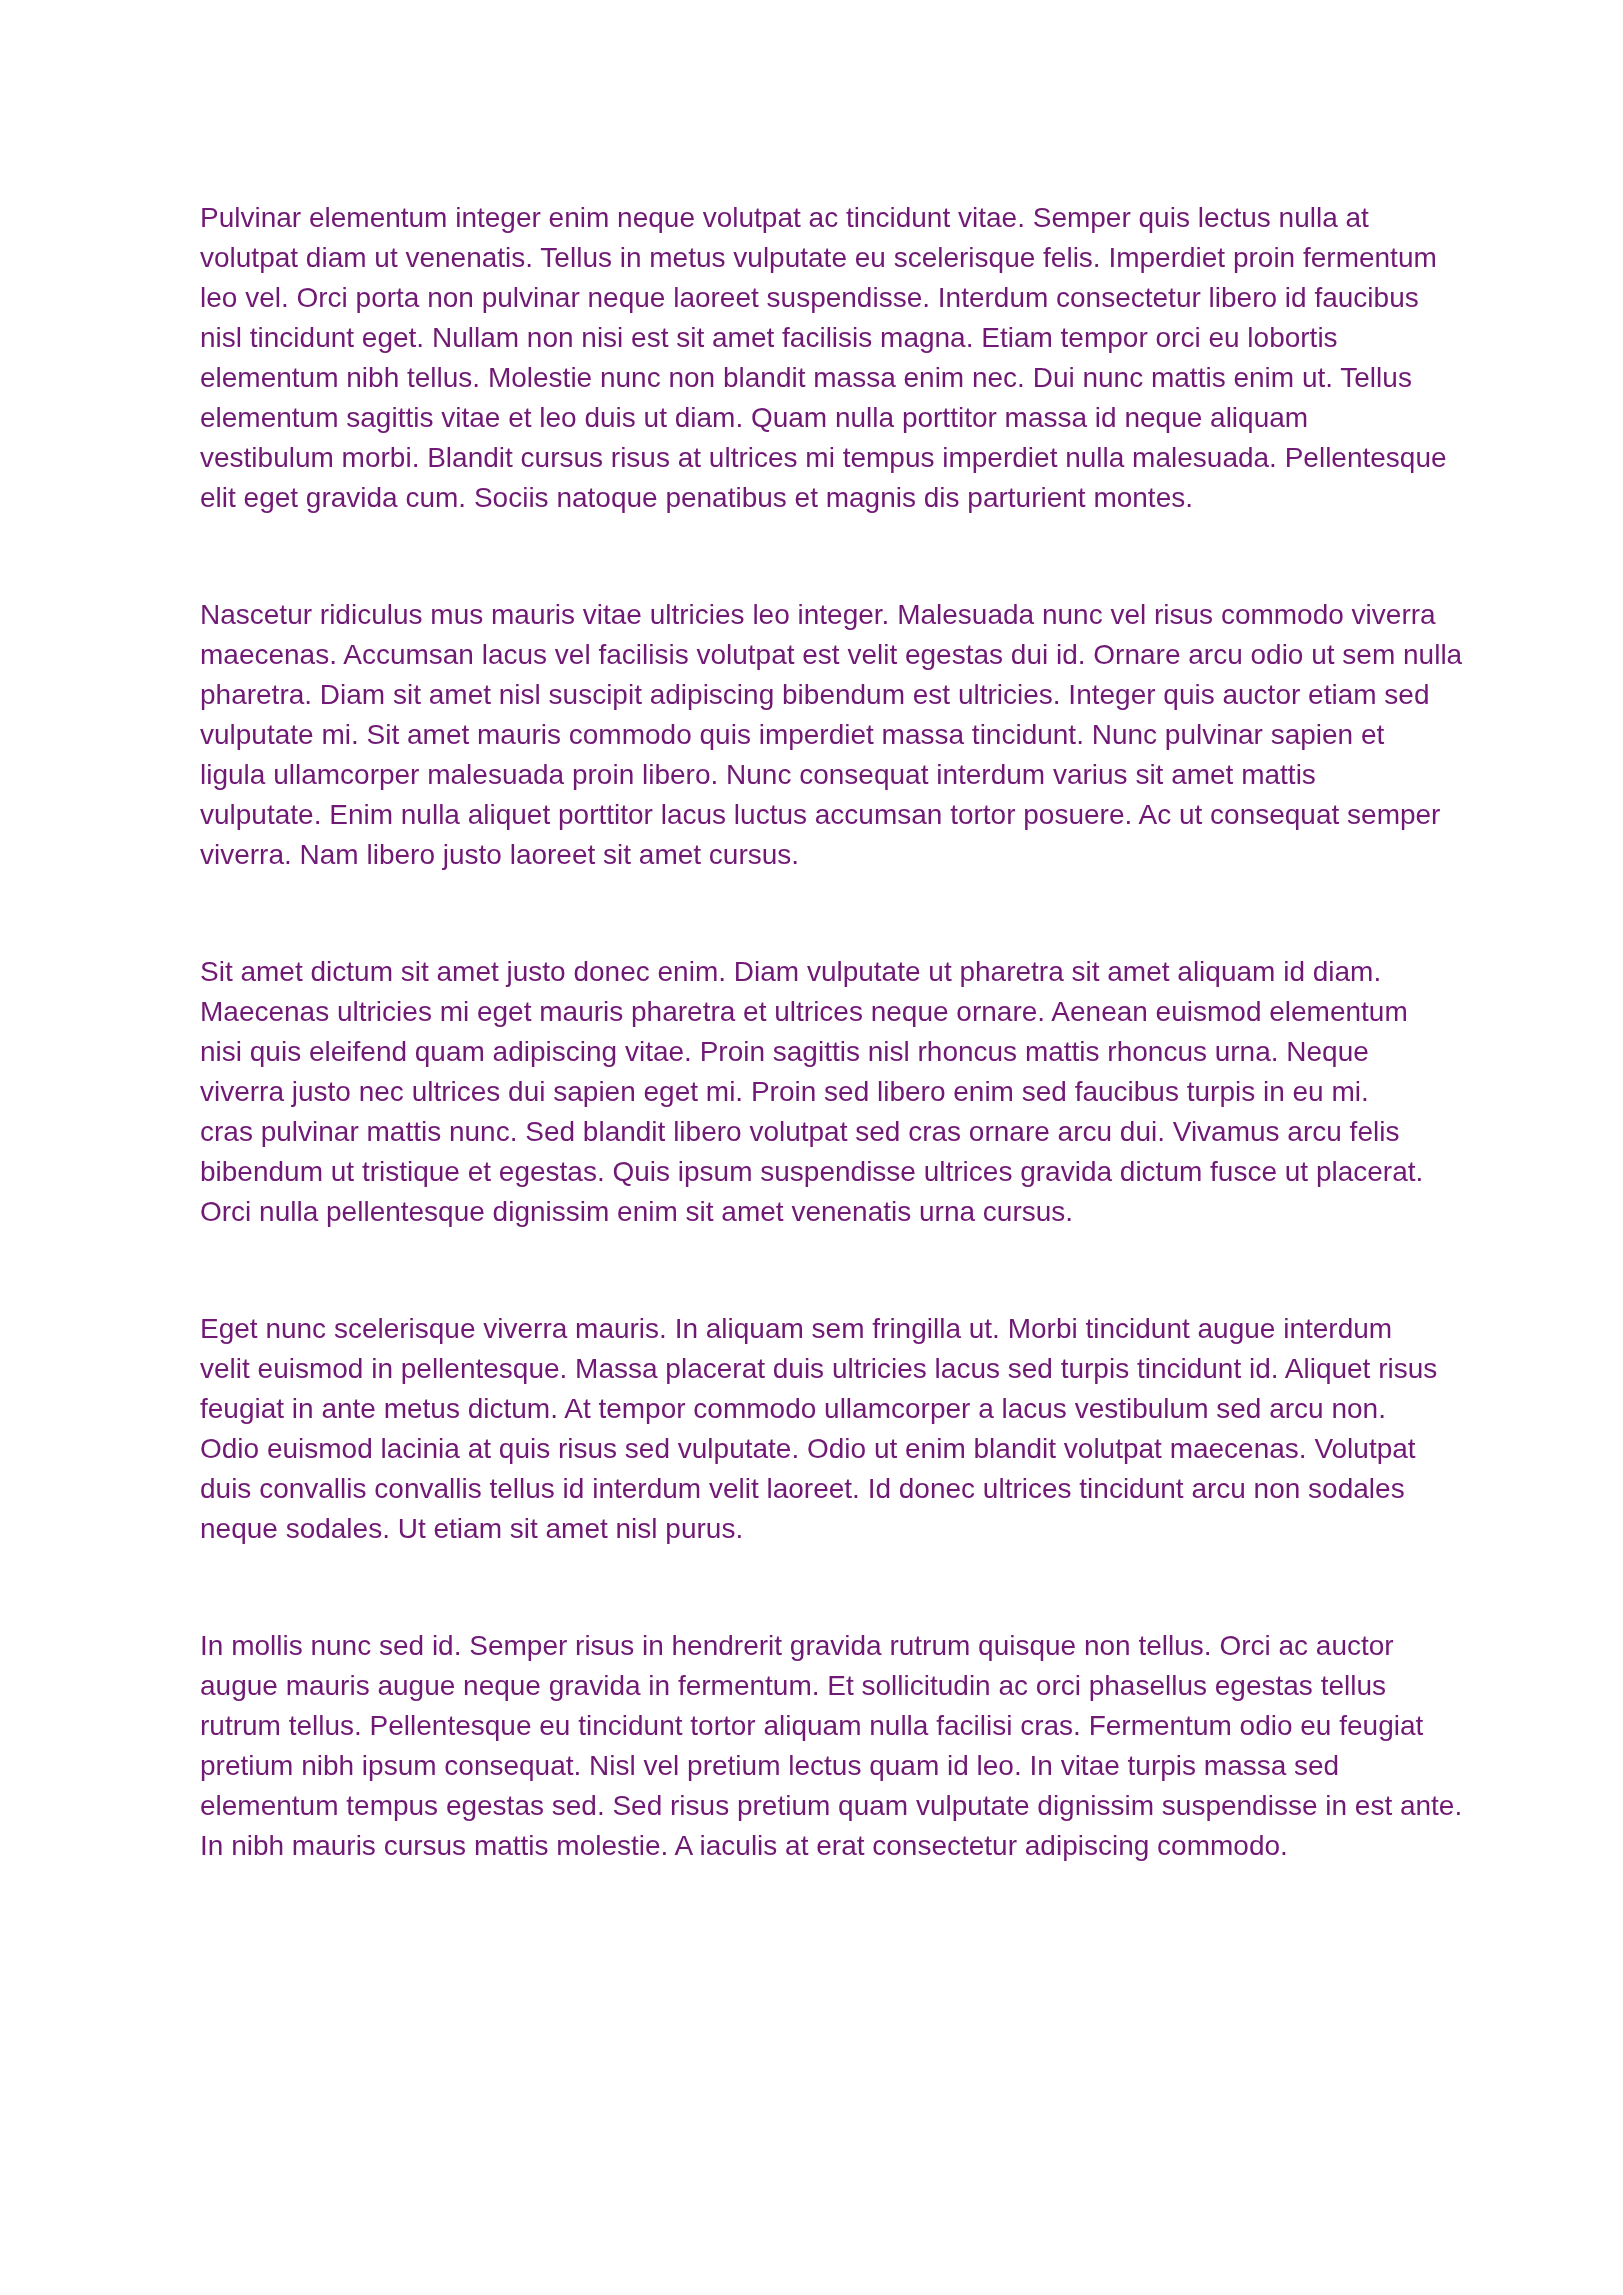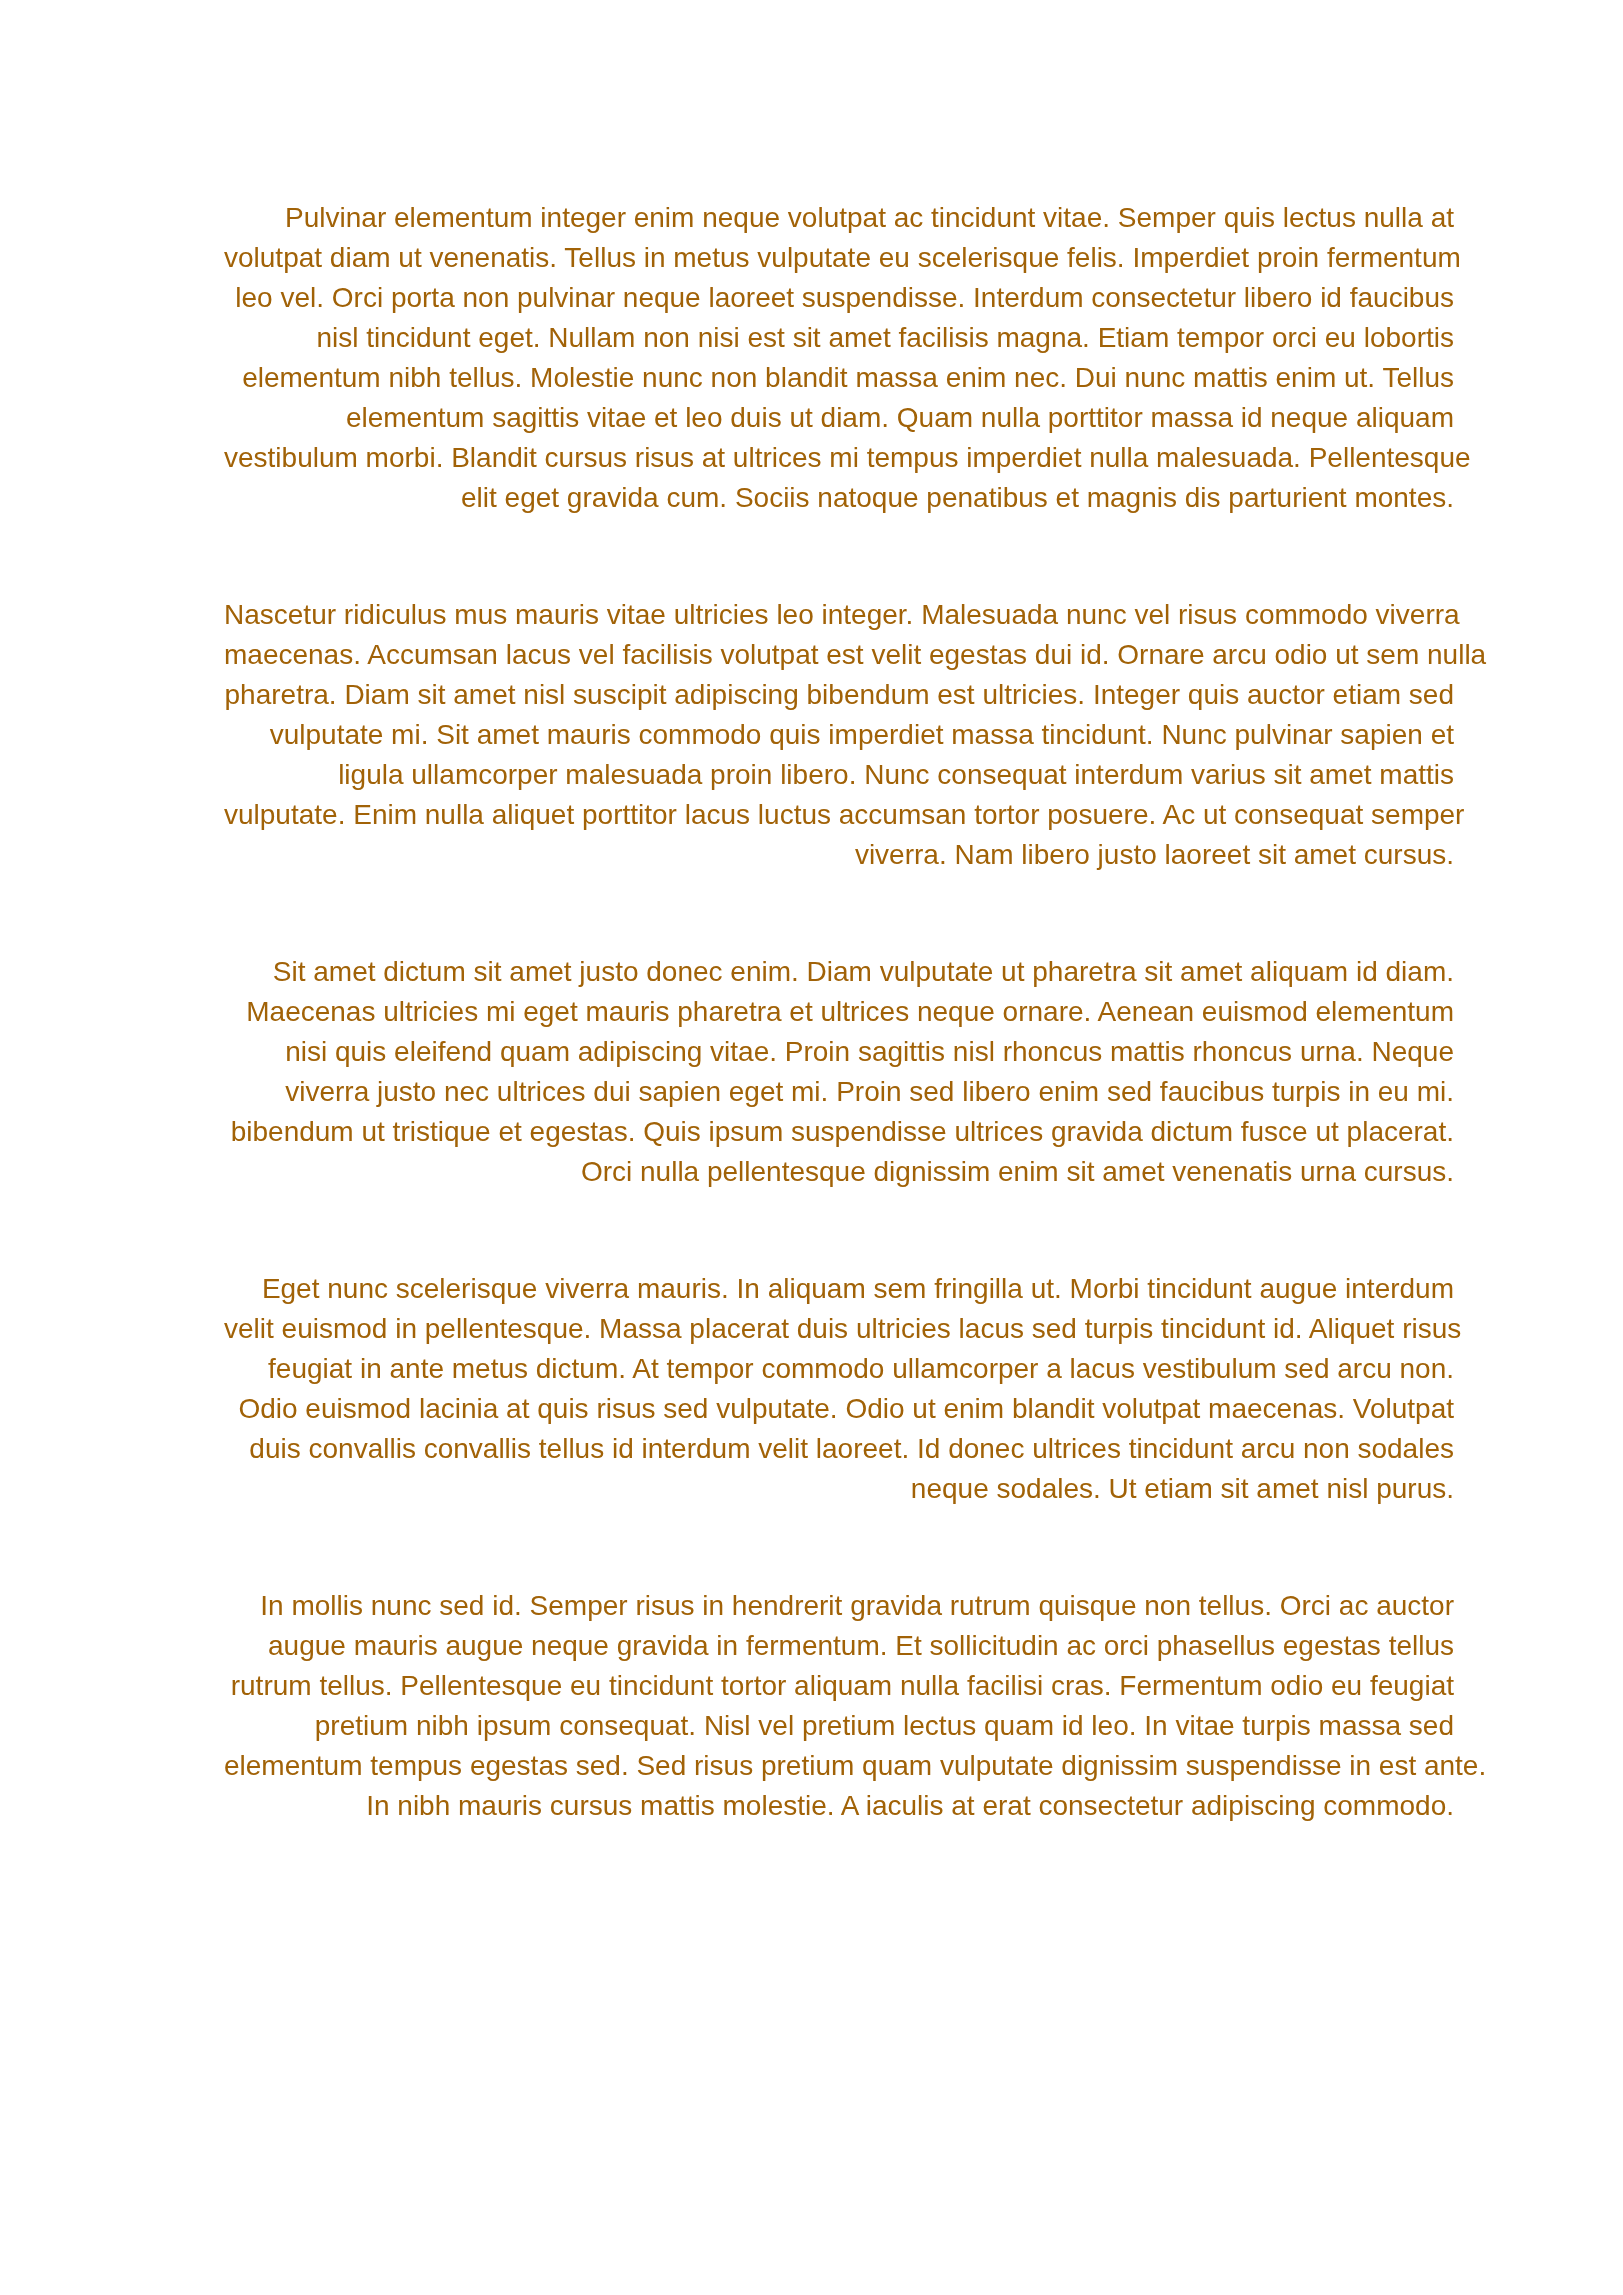--- a/index.html
+++ b/index.html
@@ -18,23 +18,22 @@
     height: 2295px;
     background: #ffffff;
   }
   .doc-body {
     position: absolute;
     left: 200px;
     top: 198px;
     width: 1230px;
     font-size: 28px;
     line-height: 40px;
-    color: #a16207;
-    text-align: right;
-    margin-left: 24px;
+    color: #701a75;
+    text-align: left;
   }
   .para {
     margin: 0 0 77px 0;
     padding: 0;
   }
   .para:last-child { margin-bottom: 0; }
   .line {
     white-space: pre;
     display: block;
   }
@@ -61,20 +60,21 @@
         <div class="line">vulputate mi. Sit amet mauris commodo quis imperdiet massa tincidunt. Nunc pulvinar sapien et</div>
         <div class="line">ligula ullamcorper malesuada proin libero. Nunc consequat interdum varius sit amet mattis</div>
         <div class="line">vulputate. Enim nulla aliquet porttitor lacus luctus accumsan tortor posuere. Ac ut consequat semper</div>
         <div class="line">viverra. Nam libero justo laoreet sit amet cursus.</div>
       </div>
       <div class="para">
         <div class="line">Sit amet dictum sit amet justo donec enim. Diam vulputate ut pharetra sit amet aliquam id diam.</div>
         <div class="line">Maecenas ultricies mi eget mauris pharetra et ultrices neque ornare. Aenean euismod elementum</div>
         <div class="line">nisi quis eleifend quam adipiscing vitae. Proin sagittis nisl rhoncus mattis rhoncus urna. Neque</div>
         <div class="line">viverra justo nec ultrices dui sapien eget mi. Proin sed libero enim sed faucibus turpis in eu mi.</div>
+        <div class="line">cras pulvinar mattis nunc. Sed blandit libero volutpat sed cras ornare arcu dui. Vivamus arcu felis</div>
         <div class="line">bibendum ut tristique et egestas. Quis ipsum suspendisse ultrices gravida dictum fusce ut placerat.</div>
         <div class="line">Orci nulla pellentesque dignissim enim sit amet venenatis urna cursus.</div>
       </div>
       <div class="para">
         <div class="line">Eget nunc scelerisque viverra mauris. In aliquam sem fringilla ut. Morbi tincidunt augue interdum</div>
         <div class="line">velit euismod in pellentesque. Massa placerat duis ultricies lacus sed turpis tincidunt id. Aliquet risus</div>
         <div class="line">feugiat in ante metus dictum. At tempor commodo ullamcorper a lacus vestibulum sed arcu non.</div>
         <div class="line">Odio euismod lacinia at quis risus sed vulputate. Odio ut enim blandit volutpat maecenas. Volutpat</div>
         <div class="line">duis convallis convallis tellus id interdum velit laoreet. Id donec ultrices tincidunt arcu non sodales</div>
         <div class="line">neque sodales. Ut etiam sit amet nisl purus.</div>

